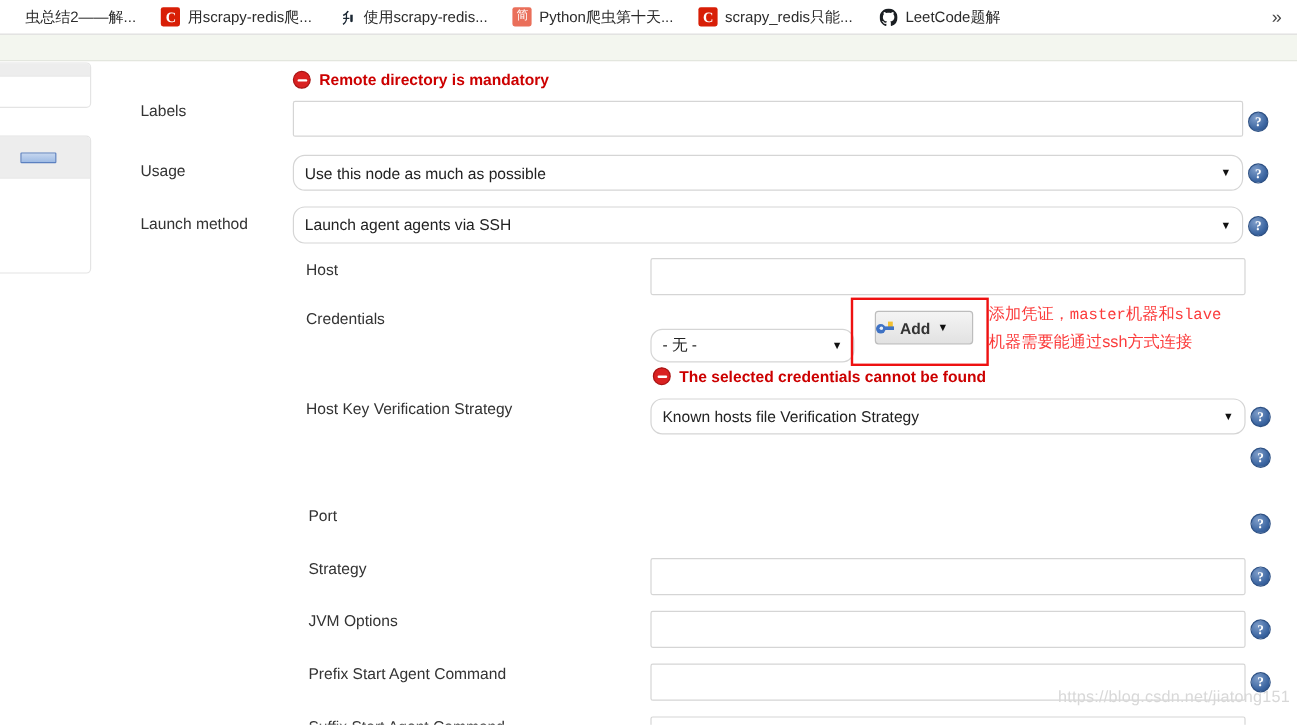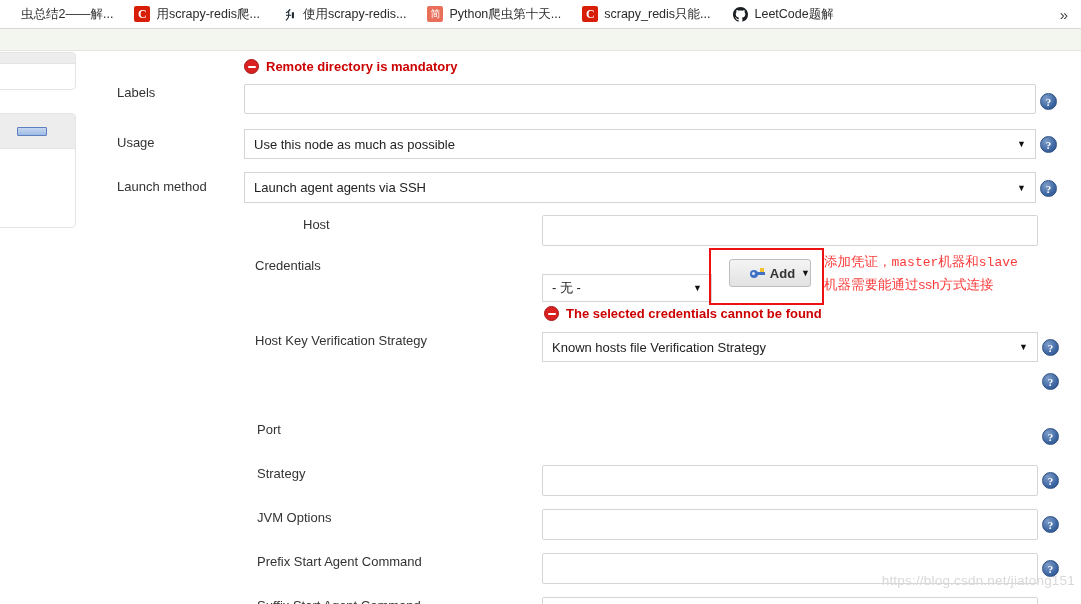--- a/index.html
+++ b/index.html
@@ -115,21 +115,21 @@
     border-radius: 2px;
     font-size: 13px; color: #222;
     padding: 0 9px;
     display: flex; align-items: center;
     font-family: "Liberation Sans", sans-serif;
   }
   .f-select {
     position: absolute;
     background: #fff;
     border: 1px solid #d5d5d5;
-    border-radius: 0;
+    border-radius: 10px;
     font-size: 13px; color: #222;
     padding: 0 9px;
     display: flex; align-items: center; justify-content: space-between;
     font-family: "Liberation Sans", sans-serif;
   }
   .caret { font-size: 9px; color: #111; margin-left: 6px; }
 
   .help {
     position: absolute; width: 17px; height: 17px;
     border-radius: 50%;
@@ -140,21 +140,21 @@
     font-family: "Liberation Serif", serif;
     cursor: pointer;
   }
 
   
   .add-btn {
     position: absolute;
     background: linear-gradient(#f4f4f4, #e2e2e2);
     border: 1px solid #bdbdbd;
     border-radius: 3px;
-    display: flex; align-items: center; justify-content: flex-end;
+    display: flex; align-items: center; justify-content: flex-start;
     font-size: 13px; font-weight: bold; color: #333;
     cursor: pointer;
   }
   .key-ico {
     position: relative; width: 15px; height: 11px; margin-right: 5px;
     flex: 0 0 15px;
   }
   .key-ico .bow {
     position: absolute; left: 0; top: 2px; width: 8px; height: 8px;
     border-radius: 50%; background: #3f72c4;
@@ -266,21 +266,21 @@
     </div>
     <div class="help" style="left:1040px; top:85px;">?</div>
 
     <div class="f-label" style="left:117px; top:128px;">Launch method</div>
     <div class="f-select" style="left:244px; top:121px; width:792px; height:31px;">
       <span>Launch agent agents via SSH</span>
       <span class="caret">▼</span>
     </div>
     <div class="help" style="left:1040px; top:129px;">?</div>
 
-    <div class="f-label" style="left:255px; top:166px;margin-left:48px;">Host</div>
+    <div class="f-label" style="left:255px; top:166px;">Host</div>
     <div class="f-input" style="left:542px; top:164px; width:496px; height:31px;"></div>
 
     <div class="f-label" style="left:255px; top:207px;">Credentials</div>
     <div class="f-select" style="left:542px; top:223px; width:170px; height:28px;">
       <span>- 无 -</span>
       <span class="caret">▼</span>
     </div>
 
     <div class="add-btn" style="left:729px; top:208px; width:82px; height:28px;">
       <span class="key-ico">

